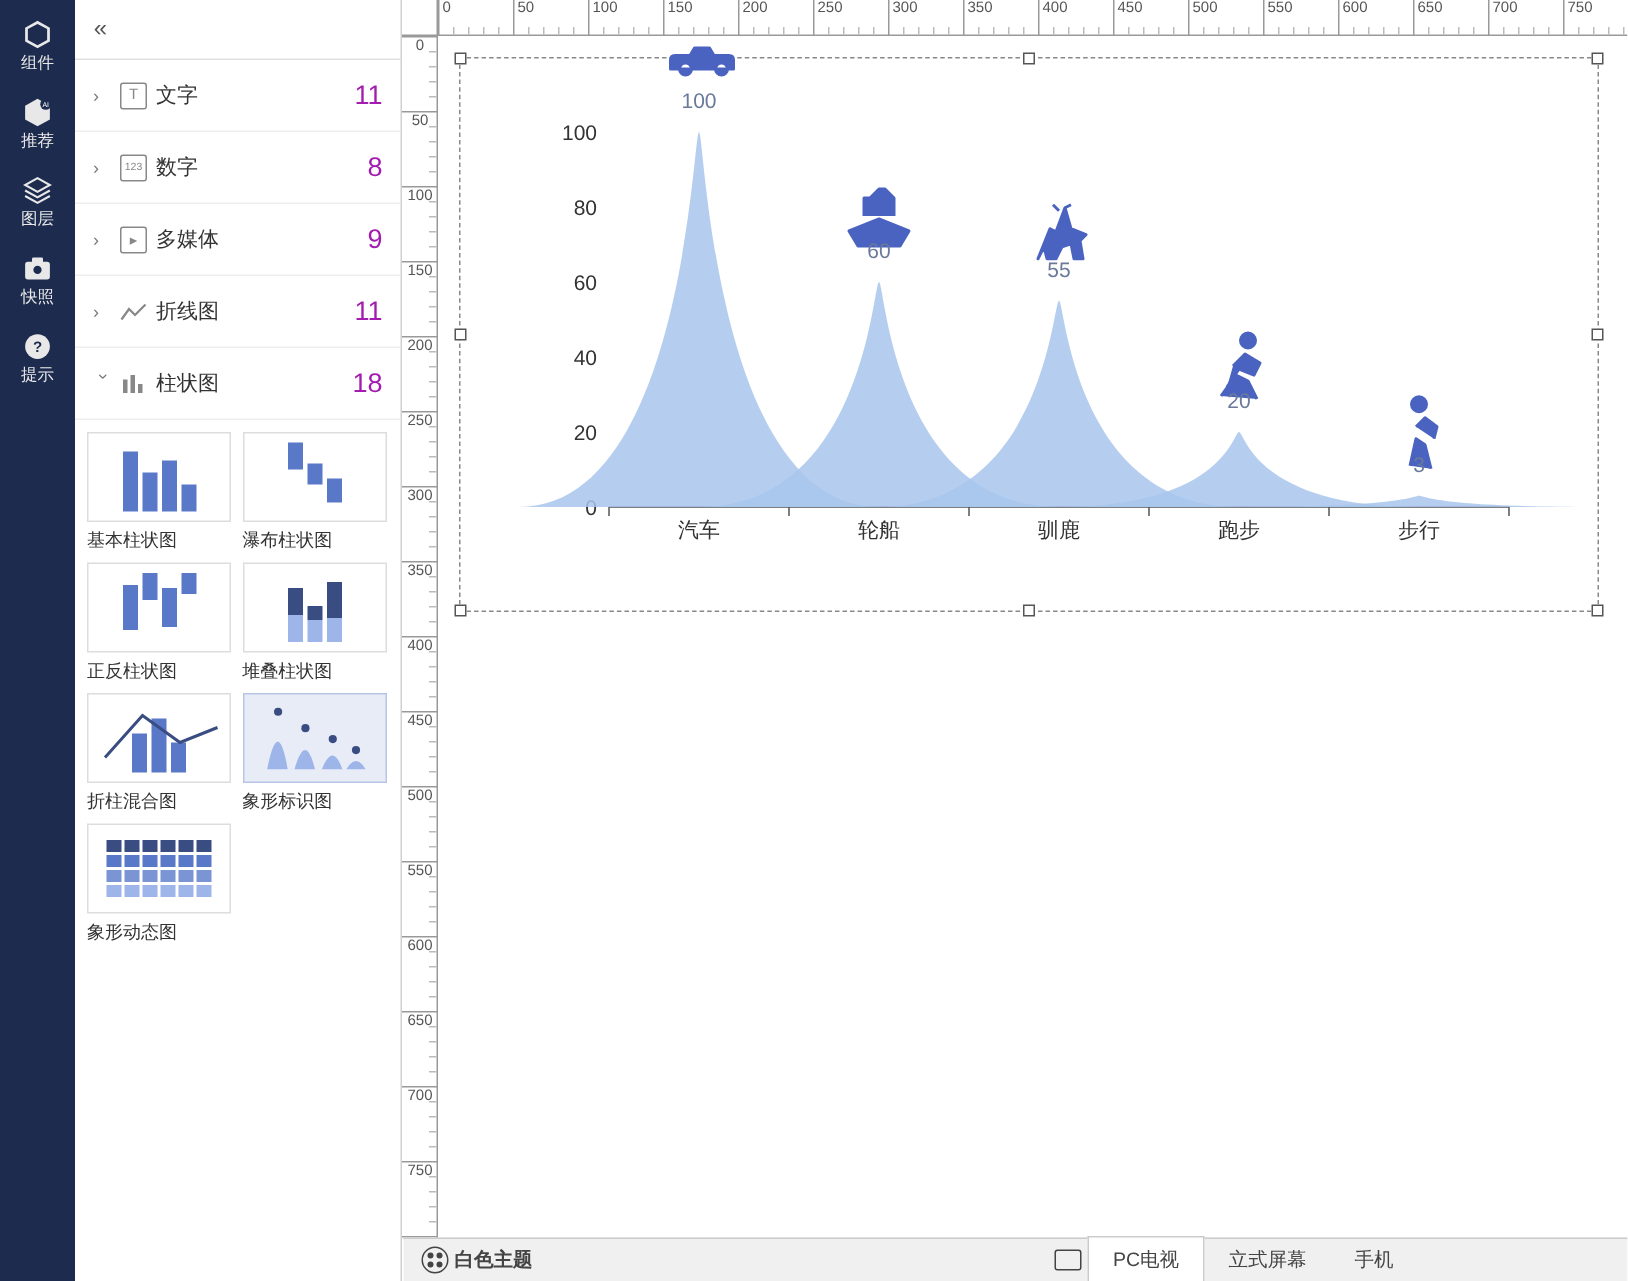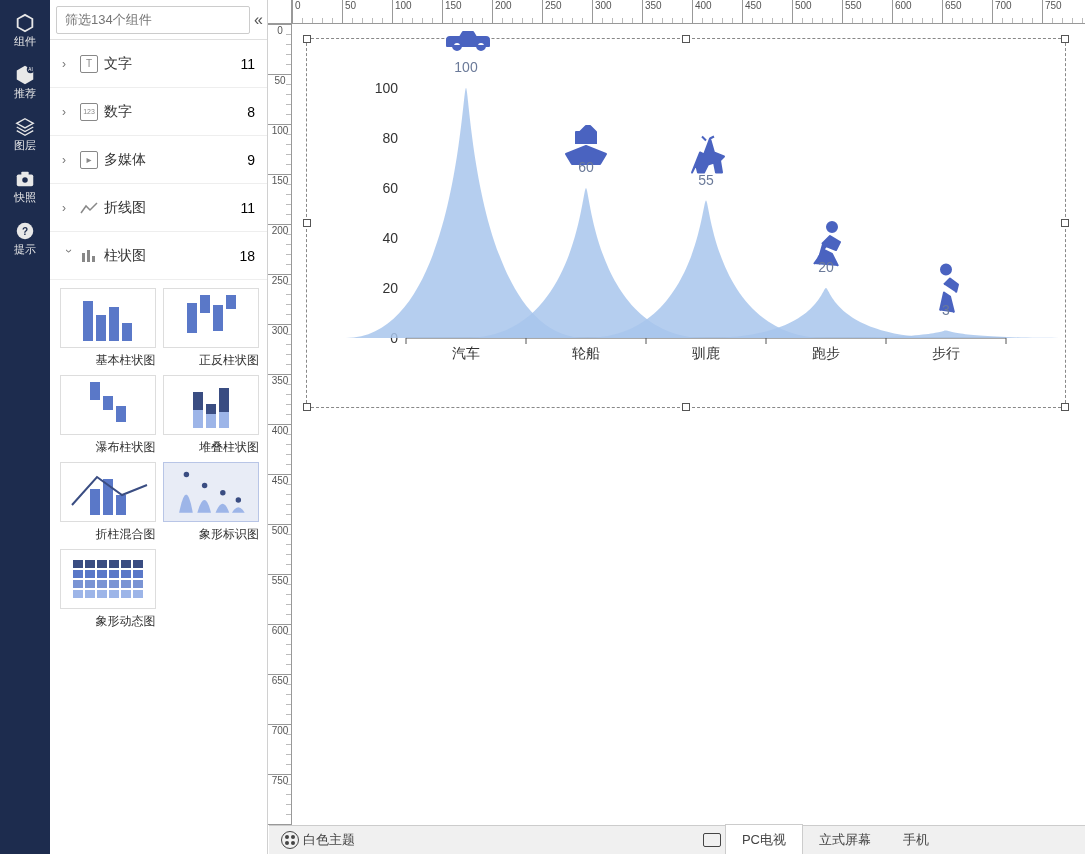--- a/index.html
+++ b/index.html
@@ -15,24 +15,24 @@
 .panel { width: 218px; background: #fff; border-right: 1px solid #d0d0d0; display: flex; flex-direction: column; }
 .panel .search { height: 40px; display: flex; align-items: center; padding: 6px 6px; border-bottom: 1px solid #e0e0e0; gap: 4px; }
 .panel .search input { flex: 1; height: 28px; padding: 0 8px; border: 1px solid #ccc; border-radius: 2px; font-size: 13px; color: #555; }
 .panel .search .collapse { width: 22px; height: 22px; display:flex; align-items:center; justify-content:center; cursor:pointer; color:#555; font-size:16px; }
 
 .catlist { flex: 1; overflow-y: auto; }
 .cat { height: 48px; border-bottom: 1px solid #eee; display: flex; align-items: center; padding: 0 12px; cursor: pointer; color: #333; font-size: 14px; }
 .cat .chev { width: 14px; color:#777; font-size:12px; margin-right:4px;}
 .cat .ci { width: 18px; height: 18px; margin-right: 6px; display:inline-flex; align-items:center; justify-content:center; border:1px solid #888; border-radius:2px; font-size:10px; color:#888;}
 .cat .cname { flex: 1; }
-.cat .cnum { color: #000000; font-size: 14px; }
+.cat .cnum { color: #a21caf; font-size: 18px; }
 
 .thumbs { display: grid; grid-template-columns: 1fr 1fr; gap: 6px; padding: 8px; }
-.thumb { display: flex; flex-direction: column; align-items: flex-end; cursor: pointer; }
+.thumb { display: flex; flex-direction: column; align-items: flex-start; cursor: pointer; }
 .thumb .pic { width: 96px; height: 60px; border: 1px solid #ddd; background: #fff; display:flex; align-items:flex-end; justify-content:center; padding:6px; gap:3px;}
 .thumb .pic.sel { background: #e8ecf6; border-color:#b8c5e6;}
 .thumb .label { font-size: 12px; color: #333; margin-top: 4px; text-align:center; }
 .bar { width:10px; background:#5a78c8; }
 
 
 .canvas-wrap { flex: 1; position: relative; background:#fff; }
 .ruler-h { position:absolute; left:24px; right:0; top:0; height:24px; background:#fff; border-bottom:1px solid #999; }
 .ruler-h .tick { position:absolute; top:0; height:24px; border-left:1px solid #999; font-size:10px; color:#555; padding-left:2px;}
 .ruler-h .minor { position:absolute; bottom:0; height:5px; border-left:1px solid #bbb;}
@@ -45,21 +45,21 @@
 .selection { position:absolute; border:1px dashed #888; }
 .handle { position:absolute; width:8px; height:8px; background:#fff; border:1px solid #555; }
 
 .chart { position:absolute; }
 .chart svg { overflow:visible; }
 .axis-text { font-size:14px; fill:#333; }
 .val-text { font-size:14px; fill:#6b7a99; }
 
 
 .bottombar { position:absolute; left:1px; right:0; bottom:0; height:29px; background:#f0f0f0; border-top:1px solid #ccc; display:flex; align-items:center; font-size:13px; color:#444; }
-.bottombar .theme { display:flex; align-items:center; gap:4px; padding:0 12px; }
+.bottombar .theme { display:flex; align-items:center; gap:4px; padding:0 12px;font-weight:bold; }
 .bottombar .flex { flex:1; }
 .bottombar .dev { padding:0 16px; height:29px; display:flex; align-items:center; cursor:pointer; position:relative;}
 .bottombar .dev.active { background:#fff; border:1px solid #ccc; border-bottom:none; top:-1px; height:30px;}
 .bottombar .palette { width:18px; height:18px; border:1.5px solid #444; border-radius:50%; position:relative;}
 .bottombar .palette::after { content:""; position:absolute; width:4px;height:4px;border-radius:50%;background:#444; left:3px; top:3px; box-shadow:6px 0 #444, 0 6px #444, 6px 6px #444;}
 .bottombar .dev-icon { width:18px; height:14px; border:1.5px solid #444; border-radius:2px; display:inline-block; margin-right:4px;}
 </style>
 </head>
 <body>
 
@@ -96,21 +96,20 @@
     <svg width="22" height="22" viewBox="0 0 24 24">
         <circle cx="12" cy="12" r="9"></circle>
         <text x="12" y="16" font-size="11" fill="#1d2c4e" text-anchor="middle" font-weight="bold">?</text>
       </svg>
     <span>提示</span>
   </div>
 </div>
 
 <div class="panel">
   <div class="search">
-    <input type="text" placeholder="筛选134个组件" style="">
     <div class="collapse">
       <span>«</span>
     </div>
   </div>
 
   <div class="catlist">
     <div class="cat">
       <span class="chev">›</span>
       <span class="ci">T</span>
       <span class="cname">文字</span>
@@ -155,35 +154,35 @@
       <div class="thumb">
           <div class="pic">
             <div class="bar" style="height:40px"></div>
             <div class="bar" style="height:26px"></div>
             <div class="bar" style="height:34px"></div>
             <div class="bar" style="height:18px"></div>
           </div>
           <div class="label">基本柱状图</div>
         </div>
       <div class="thumb">
+          <div class="pic" style="align-items:flex-start">
+            <div class="bar" style="height:18px;margin-top:0"></div>
+            <div class="bar" style="height:14px;margin-top:14px"></div>
+            <div class="bar" style="height:16px;margin-top:24px"></div>
+          </div>
+          <div class="label">瀑布柱状图</div>
+        </div>
+      <div class="thumb">
           <div class="pic" style="align-items:center">
             <div class="bar" style="height:30px"></div>
             <div class="bar" style="height:18px;align-self:flex-start"></div>
             <div class="bar" style="height:26px"></div>
             <div class="bar" style="height:14px;align-self:flex-start"></div>
           </div>
           <div class="label">正反柱状图</div>
-        </div>
-      <div class="thumb">
-          <div class="pic" style="align-items:flex-start">
-            <div class="bar" style="height:18px;margin-top:0"></div>
-            <div class="bar" style="height:14px;margin-top:14px"></div>
-            <div class="bar" style="height:16px;margin-top:24px"></div>
-          </div>
-          <div class="label">瀑布柱状图</div>
         </div>
       <div class="thumb">
           <div class="pic">
             <div class="bar" style="height:36px;background:linear-gradient(#3a4d82 50%,#9db5e8 50%)"></div>
             <div class="bar" style="height:24px;background:linear-gradient(#3a4d82 40%,#9db5e8 40%)"></div>
             <div class="bar" style="height:40px;background:linear-gradient(#3a4d82 60%,#9db5e8 60%)"></div>
           </div>
           <div class="label">堆叠柱状图</div>
         </div>
       <div class="thumb">

